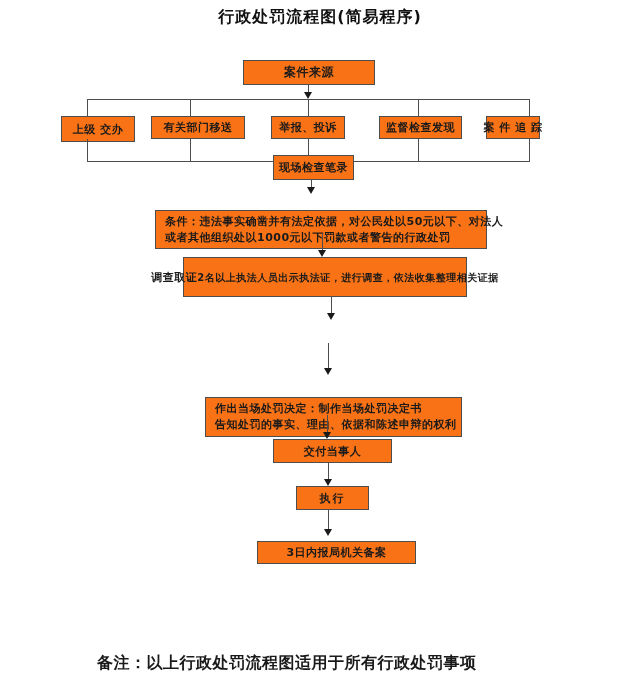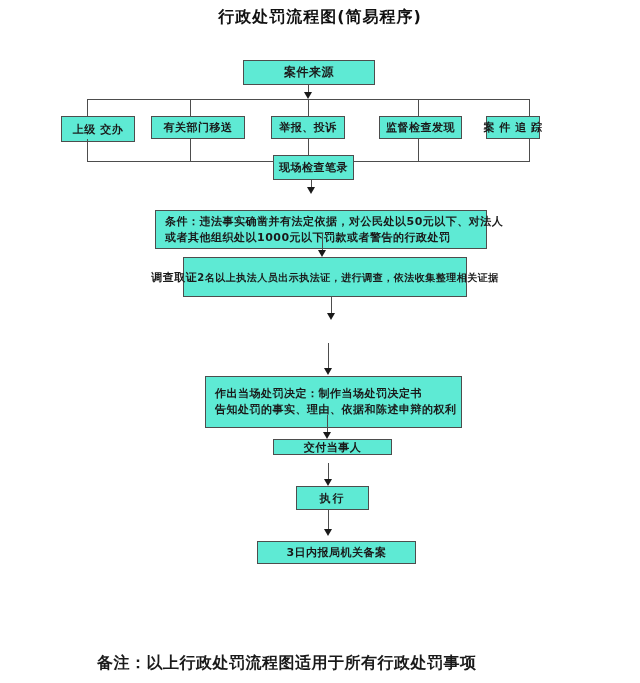--- a/index.html
+++ b/index.html
@@ -9,21 +9,21 @@
     border-right:1px solid #d9d9d9; border-bottom:1px solid #7f1d1d;
     overflow:hidden;
   }
   .title {
     position:absolute; left:0; top:7px; width:100%;
     text-align:center; font-size:16px; font-weight:bold;
     letter-spacing:1px; margin:0; color:#111;
   }
   .box {
     position:absolute; box-sizing:border-box;
-    border:1px solid #4d4d4d; background:#5eead4;
+    border:1px solid #4d4d4d; background:#f97316;
     display:flex; align-items:center; justify-content:center;
     font-size:11px; font-weight:bold; color:#1a1a1a;
     letter-spacing:0.5px; white-space:nowrap;
   }
   .box.multiline {
     flex-direction:column; align-items:flex-start; justify-content:center;
     padding:2px 9px; line-height:16px;
   }
   .box.centered2 { flex-direction:row; align-items:center; padding:2px 4px; line-height:15px; }
   .sub { font-size:10px; font-weight:bold; }
@@ -90,29 +90,29 @@
     <div class="sub">2名以上执法人员出示执法证，进行调查，依法收集整理相关证据</div>
   </div>
 
   <div class="vl" style="left:331px;top:297px;height:16px;"></div>
   <div class="arr" style="left:327px;top:313px;"></div>
 
 
   <div class="vl" style="left:328px;top:343px;height:25px;"></div>
   <div class="arr" style="left:324px;top:368px;"></div>
 
-  <div class="box multiline" style="left:205px;top:376px;width:257px;height:52px;">
+  <div class="box multiline" style="left:205px;top:397px;width:257px;height:40px;">
     <div>作出当场处罚决定：制作当场处罚决定书</div>
     <div>告知处罚的事实、理由、依据和陈述申辩的权利</div>
   </div>
 
   <div class="vl" style="left:327px;top:415px;height:17px;"></div>
   <div class="arr" style="left:323px;top:432px;"></div>
 
-  <div class="box" style="left:273px;top:439px;width:119px;height:16px;">交付当事人</div>
+  <div class="box" style="left:273px;top:439px;width:119px;height:24px;">交付当事人</div>
 
   <div class="vl" style="left:328px;top:463px;height:16px;"></div>
   <div class="arr" style="left:324px;top:479px;"></div>
 
   <div class="box" style="left:296px;top:486px;width:73px;height:24px;letter-spacing:2px;">执行</div>
 
   <div class="vl" style="left:328px;top:510px;height:19px;"></div>
   <div class="arr" style="left:324px;top:529px;"></div>
 
   <div class="box" style="left:257px;top:541px;width:159px;height:23px;">3日内报局机关备案</div>

